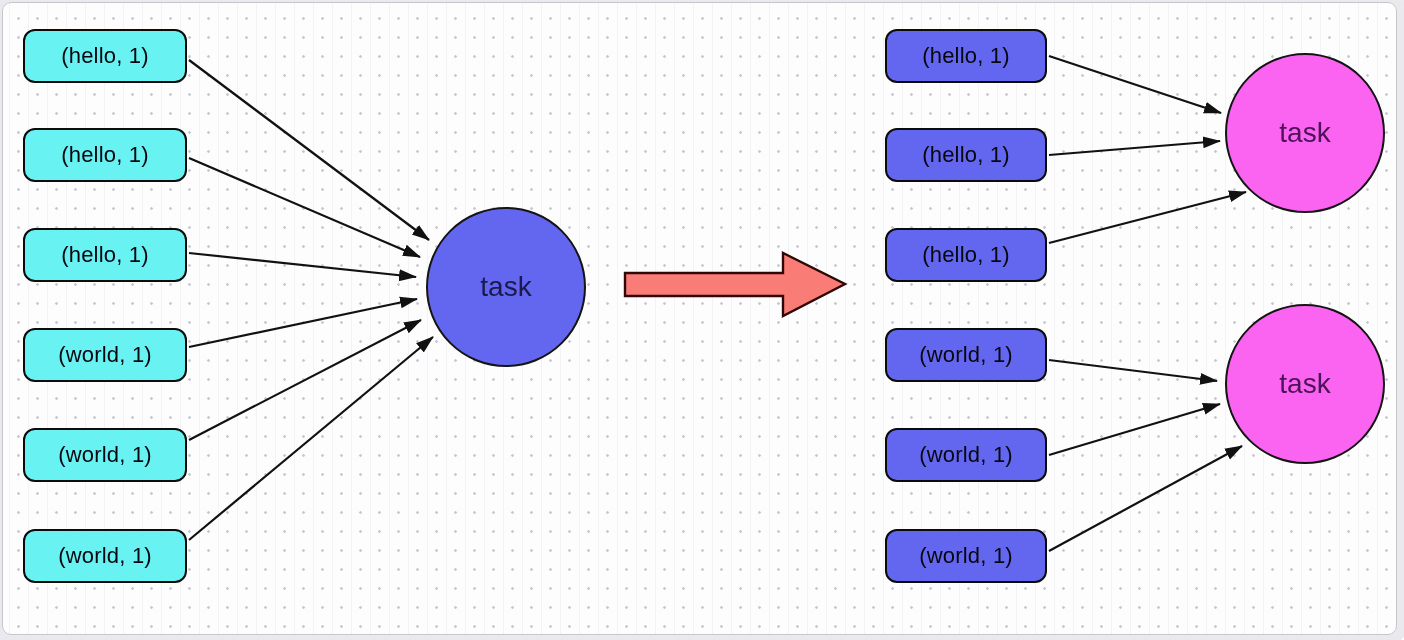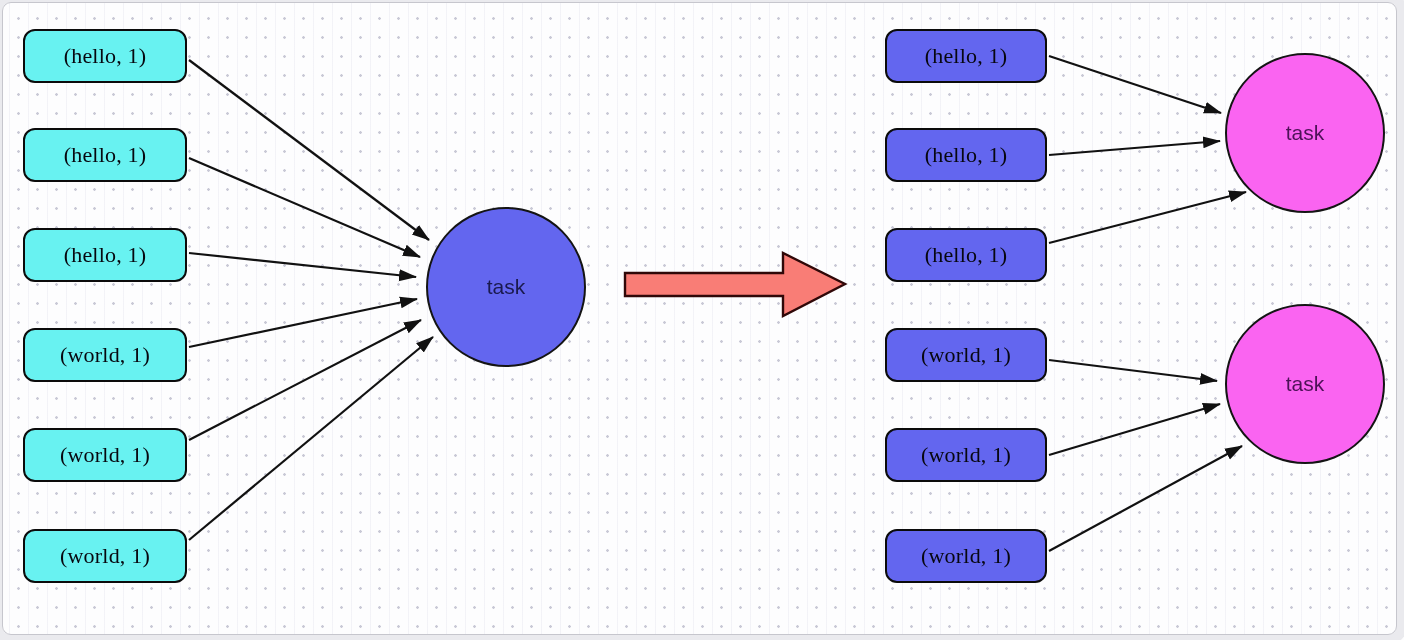--- a/index.html
+++ b/index.html
@@ -36,39 +36,38 @@
     stroke-width:2.2;
   }
   .record{
     position:absolute;
     width:164px;height:54px;
     box-sizing:border-box;
     border:2.5px solid #0b0b0b;
     border-radius:12px;
     display:flex;align-items:center;justify-content:center;
     z-index:2;
-    font-family:Liberation Serif, serif;
   }
   .record .lbl{
     font-size:22px;color:#07070f;letter-spacing:.2px;
   }
   .record.before{ background:var(--record-before-fill,#68F2F1); }
   .record.after{ background:var(--record-after-fill,#6366EF); width:162px; }
   .task-circle{
     position:absolute;
     width:160px;height:160px;
     box-sizing:border-box;
     border:2px solid #141414;
     border-radius:50%;
     display:flex;align-items:center;justify-content:center;
     z-index:2;
   }
   .task-circle.before-task{ background:var(--task-before-fill,#6366EF); }
   .task-circle.after-task{ background:var(--task-after-fill,#FA64F1); }
-  .task-circle .lbl{ font-size:21px; }
+  .task-circle .lbl{ font-size:28px; }
   .before-task .lbl{ color:#1a1a4e; }
   .after-task .lbl{ color:#4d1257; }
   .transform-arrow{
     position:absolute;left:620px;top:248px;z-index:2;
   }
   .transform-arrow polygon{
     fill:var(--transform-arrow-fill,#F97D76);
     stroke:#300808;stroke-width:2.4;stroke-linejoin:miter;
   }
 </style>

